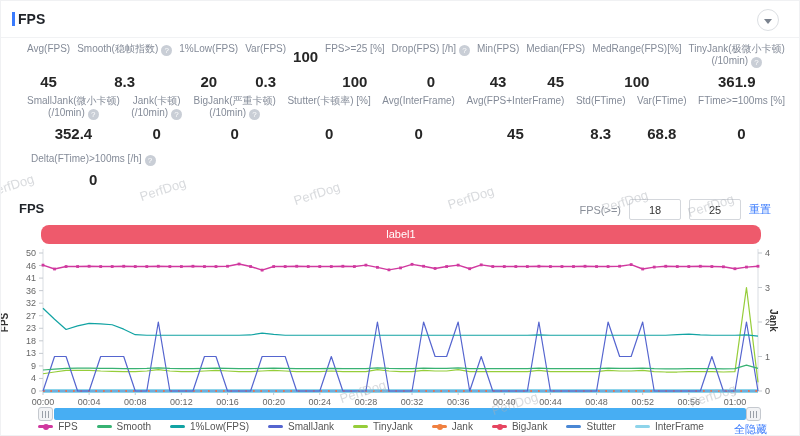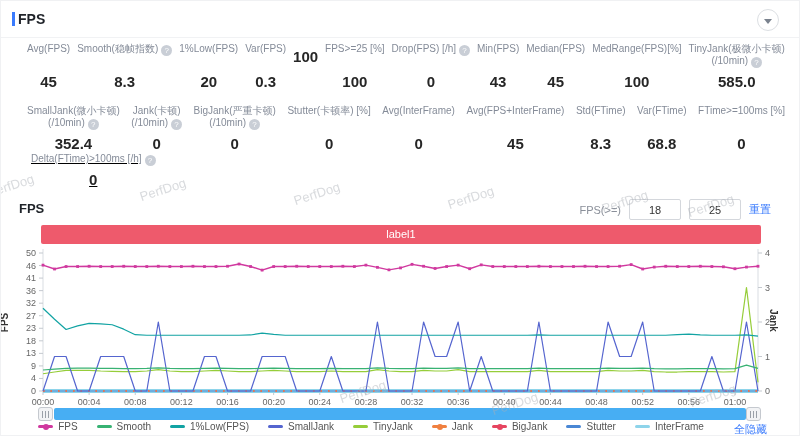--- a/index.html
+++ b/index.html
@@ -9,36 +9,36 @@
   
   .hdr { position:absolute; top:0; left:0; right:0; height:37px; border-bottom:1px solid #f1f2f4; }
   .hdr-title { position:absolute; left:17px; top:10px; font-size:14px; font-weight:bold; color:#1f2329; }
   .hdr-bar { position:absolute; left:11px; top:11px; width:3px; height:14px; background:#3a7bfd; }
   .collapse-btn { position:absolute; right:20px; top:8px; width:22px; height:22px; border:1px solid #dcdfe3; border-radius:50%; background:#fff; cursor:pointer; }
   .caret { position:absolute; left:6px; top:9px; width:0; height:0; border-left:4px solid transparent; border-right:4px solid transparent; border-top:5px solid #7a828e; }
 
   
   .srow { position:absolute; left:26px; right:14px; display:flex; justify-content:space-between; }
   .srow1 { top:42px; }
-  .srow2 { top:104px; }
-  .srow3 { top:152px; left:30px; right:auto;text-decoration:underline; }
+  .srow2 { top:94px; }
+  .srow3 { top:152px; left:30px; right:auto; }
   .stat { text-align:center; }
   .stat-label { display:flex; flex-direction:column; justify-content:flex-start; min-height:25px; font-size:10px; color:#848b98; line-height:12px; white-space:nowrap; }
   .stat-value { margin-top:5px; font-size:15px; font-weight:bold; color:#262626; }
   .help { display:inline-block; width:11px; height:11px; margin-left:3px; border-radius:50%; background:#c9ced6; color:#fff; font-size:8px; line-height:11px; text-align:center; vertical-align:-1px; cursor:pointer; }
 
   
   .sec-title { position:absolute; left:18px; top:200px; font-size:13px; font-weight:bold; color:#1f2329; }
   .controls { position:absolute; right:28px; top:198px; display:flex; align-items:center; gap:8px; }
   .ctl-label { font-size:11px; color:#8a8f99;text-align:center; }
   .ctl-input { width:52px; height:21px; border:1px solid #d4d7dc; border-radius:2px; font-size:11px; text-align:center; color:#333; font-family:"Liberation Sans", sans-serif; }
   .link { font-size:11px; color:#3a7bfd; cursor:pointer; text-decoration:none; }
 
   
-  .banner { position:absolute; left:40px; top:224px; width:720px; height:19px; border-radius:2px; text-align:center; font-size:11px; line-height:19px; color:#fff; cursor:pointer; }
+  .banner { position:absolute; left:40px; top:224px; width:720px; height:19px; border-radius:8px; text-align:center; font-size:11px; line-height:19px; color:#fff; cursor:pointer; }
 
   
   .chart { position:absolute; top:246px; left:0; width:776px; height:160px; }
   .ytitle { position:absolute; font-size:10px; font-weight:bold; color:#333; }
   .ytitle-left { left:-6px; top:70px; transform:rotate(-90deg); }
   .ytitle-right { right:-8px; top:68px; transform:rotate(90deg); }
 
   
   .scroll-bar { position:absolute; top:407px; left:53px; width:692px; height:12px; background:#47aef3; border-radius:2px; cursor:pointer; }
   .scroll-handle { position:absolute; top:406px; width:15px; height:14px; background:#f2f3f5; border:1px solid #c5c9cf; border-radius:3px; cursor:ew-resize; }
@@ -147,21 +147,21 @@
 
         </div>
         <div class="stat-value">100</div>
       </div>
 
       <div class="stat">
         <div class="stat-label">
           <span><span>TinyJank(极微小卡顿)</span></span>
           <span><span>(/10min)</span><span class="help">?</span></span>
         </div>
-        <div class="stat-value">585.0</div>
+        <div class="stat-value">361.9</div>
       </div>
     </div>
 
   <div class="srow srow2">
 
       <div class="stat">
         <div class="stat-label">
           <span><span>SmallJank(微小卡顿)</span></span>
           <span><span>(/10min)</span><span class="help">?</span></span>
         </div>

